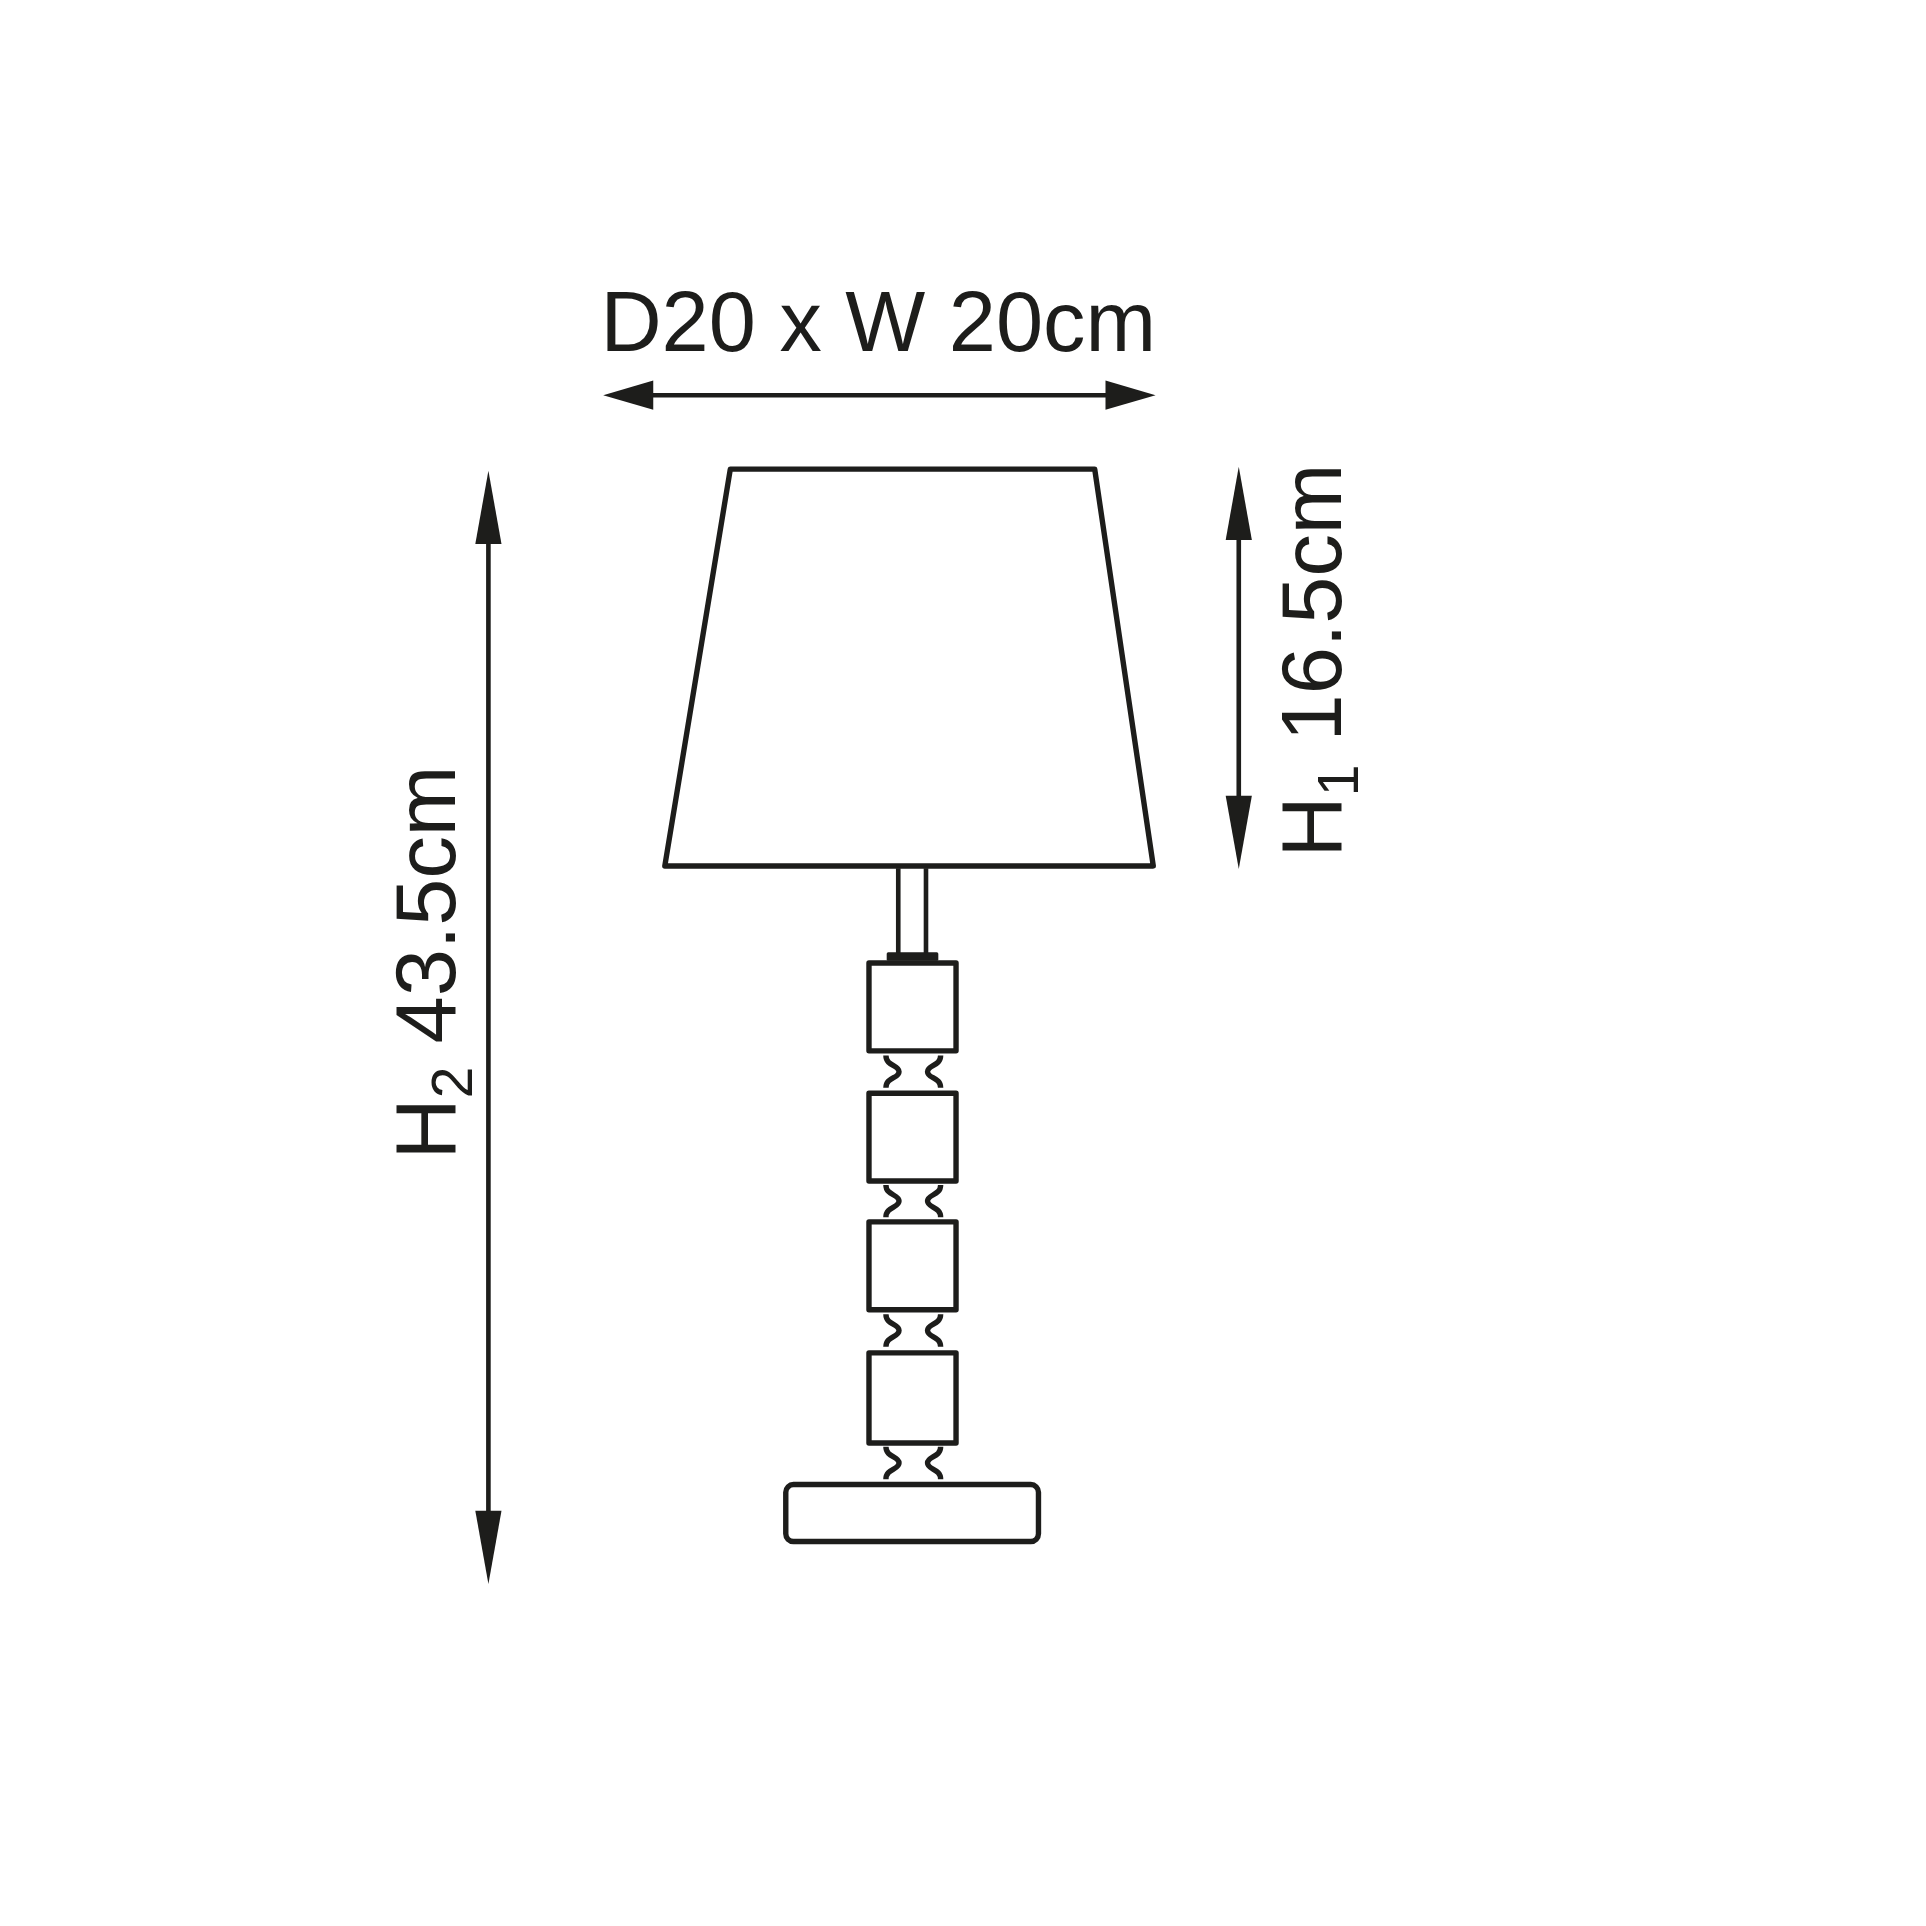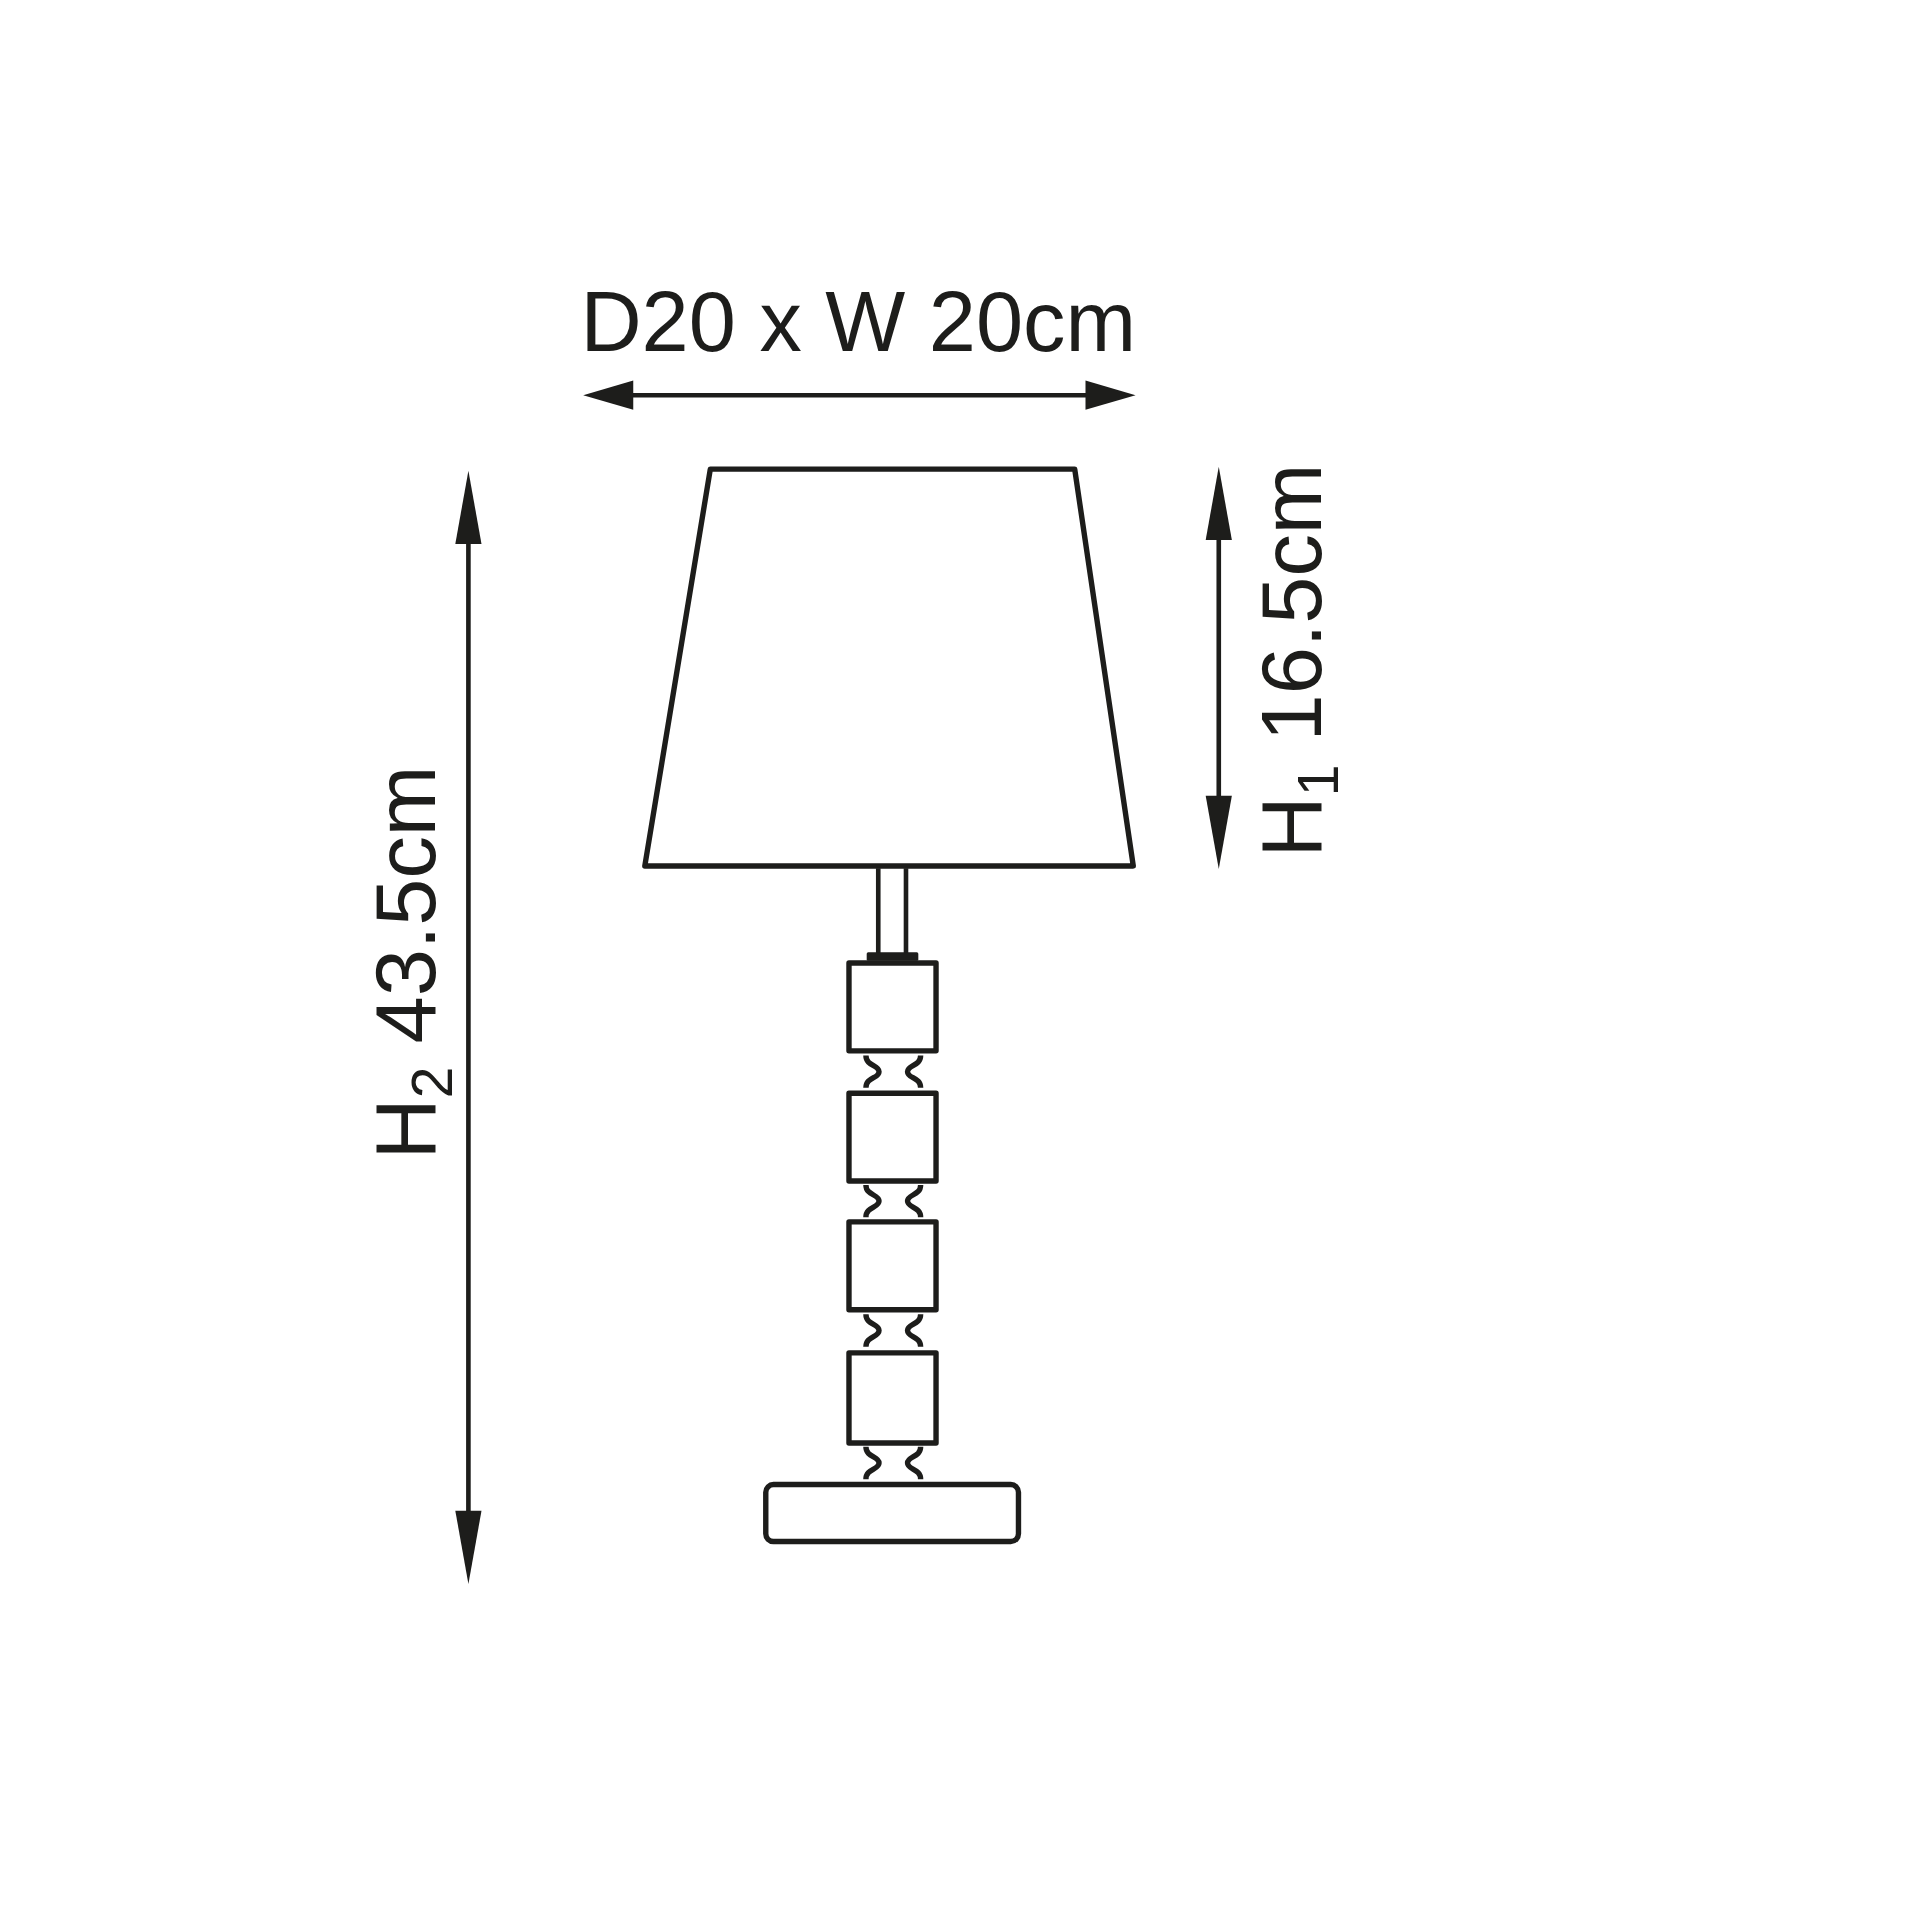--- a/index.html
+++ b/index.html
@@ -4,21 +4,21 @@
 <style>
   :root { --bg:#ffffff; --ink:#1d1d1b; }
   * { box-sizing: border-box; }
   html, body {
     margin: 0; padding: 0;
     width: 1926px; height: 1926px;
     background: var(--bg);
     overflow: hidden;
     font-family: "Liberation Sans", "DejaVu Sans", sans-serif;
   }
-  main { width: 1926px; height: 1926px; }
+  main { width: 1926px; height: 1926px; padding-left: 20px; }
   svg { display: block; }
   .outline {
     fill: none;
     stroke: var(--ink);
     stroke-width: 7;
     stroke-linejoin: round;
     stroke-linecap: butt;
   }
   .thinline {
     fill: none;

